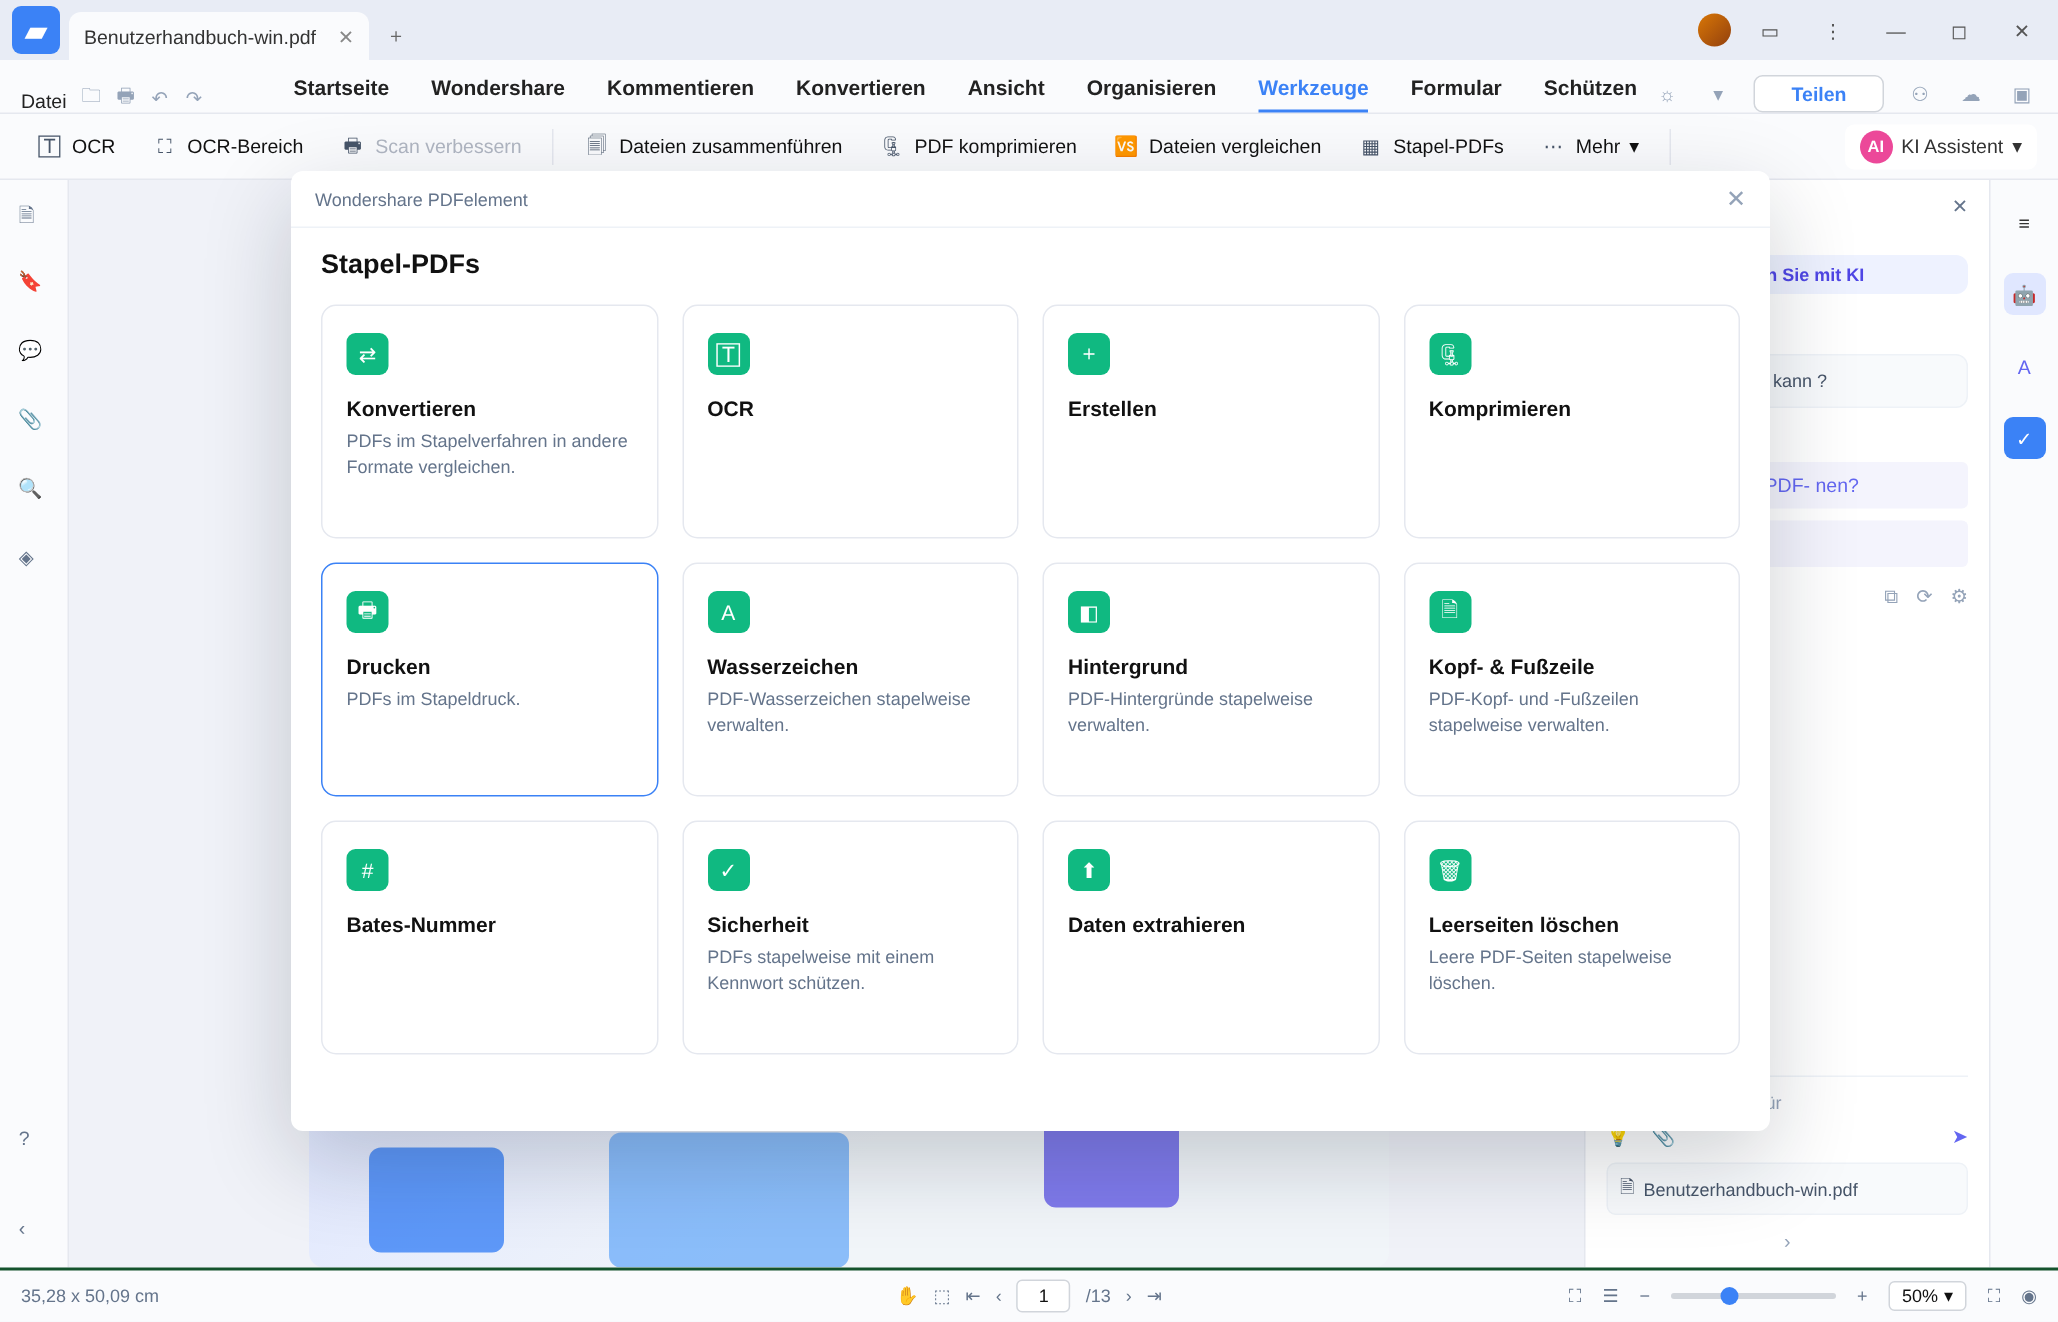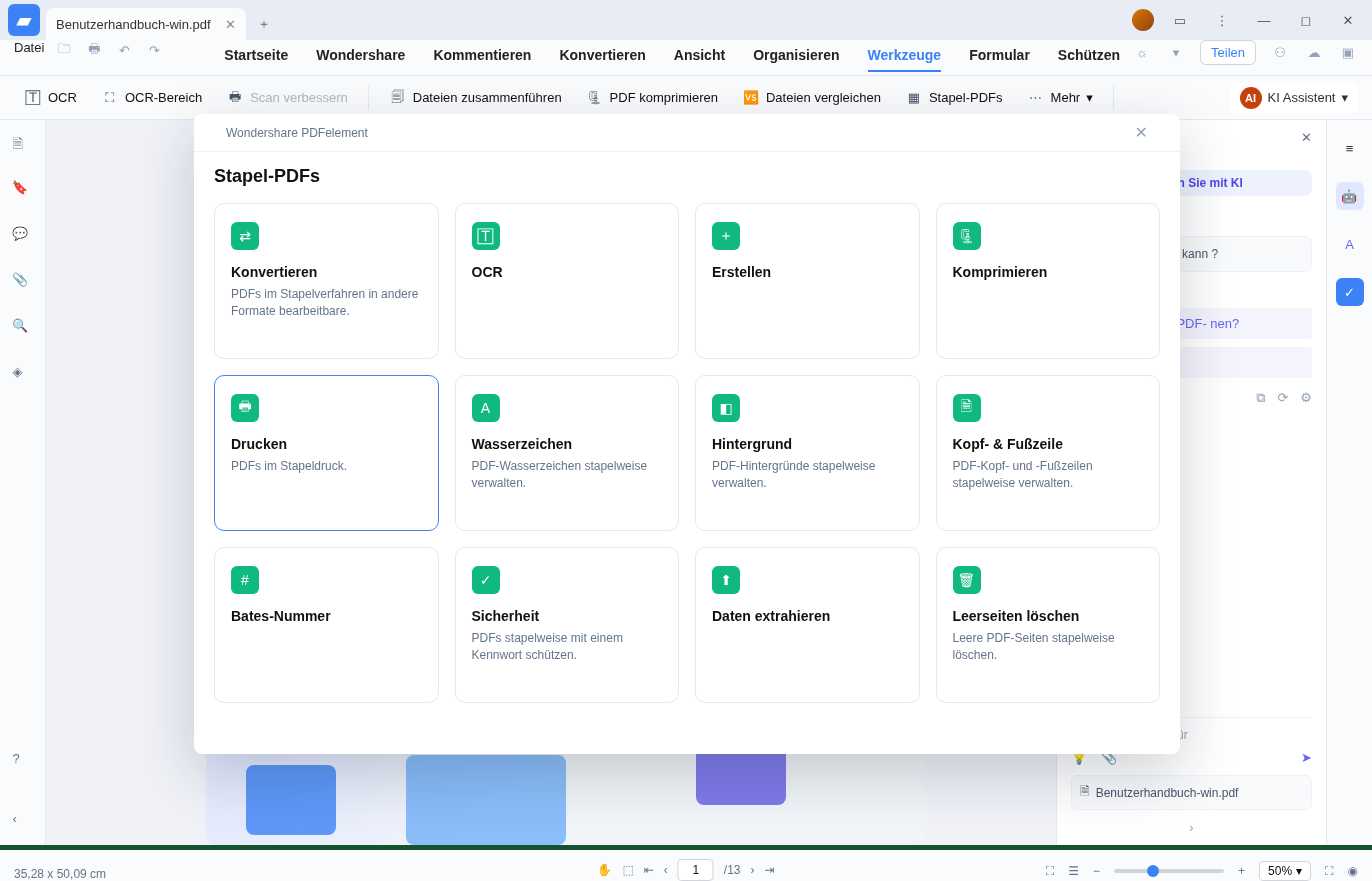--- a/index.html
+++ b/index.html
@@ -6,35 +6,35 @@
 body{background:#f0f2f8;width:1372px;height:881px;overflow:hidden;position:relative;font-size:13px;color:#333}
 .titlebar{height:40px;background:#e8ecf5;display:flex;align-items:center;padding:0 8px}
 .app-logo{width:32px;height:32px;background:#3b82f6;border-radius:6px;display:flex;align-items:center;justify-content:center;margin-right:6px}
 .app-logo span{color:#fff;font-size:20px}
 .tab{background:#fafbfd;border-radius:8px 8px 0 0;height:32px;display:flex;align-items:center;padding:0 10px;margin-top:8px;min-width:200px;gap:8px}
 .tab-close{margin-left:auto;color:#888}
 .tab-add{width:28px;height:28px;display:flex;align-items:center;justify-content:center;color:#666;margin-left:4px;margin-top:8px}
 .title-right{margin-left:auto;display:flex;align-items:center;gap:10px}
 .avatar{width:22px;height:22px;border-radius:50%;background:linear-gradient(135deg,#d97706,#92400e)}
 .winbtn{width:32px;height:32px;display:flex;align-items:center;justify-content:center;color:#555}
-.menubar{height:36px;background:#fafbfd;display:flex;align-items:flex-start;padding:0 14px;gap:10px;border-bottom:1px solid #e5e8ef}
+.menubar{height:36px;background:#fafbfd;display:flex;align-items:flex-end;padding:0 14px;gap:10px;border-bottom:1px solid #e5e8ef}
 .menubar .filelabel{color:#222;font-size:13px}
 .menubar .qicon{width:20px;height:20px;color:#94a3b8;display:flex;align-items:center;justify-content:center}
 .menubar .navtabs{margin-left:50px;display:flex;gap:28px}
 .menubar .navtabs span{font-size:14px;color:#222;font-weight:600;cursor:pointer;padding:7px 0}
 .menubar .navtabs span.active{color:#3b82f6;border-bottom:2px solid #3b82f6}
 .menubar .rightctl{margin-left:auto;display:flex;align-items:center;gap:14px}
-.share-btn{background:#fff;border:1px solid #d1d5db;border-radius:6px;padding:4px 10px;color:#3b82f6;font-weight:400;font-size:13px}
+.share-btn{background:#fff;border:1px solid #d1d5db;border-radius:6px;padding:4px 24px;color:#3b82f6;font-weight:700;font-size:13px}
 .toolbar{height:44px;background:#fafbfd;display:flex;align-items:center;padding:0 14px;gap:4px;border-bottom:1px solid #e5e8ef}
 .tbtn{display:flex;align-items:center;gap:6px;padding:5px 10px;border-radius:6px;font-size:13px;color:#111}
 .tbtn.disabled{color:#b0b6c2}
 .ticon{width:18px;height:18px;display:flex;align-items:center;justify-content:center;color:#475569}
 .tsep{width:1px;height:24px;background:#e5e8ef;margin:0 6px}
 .ai-btn{display:flex;align-items:center;gap:6px;background:#fff;border-radius:6px;padding:4px 10px;margin-left:auto}
-.ai-badge{width:22px;height:22px;border-radius:50%;background:#c2410c;color:#fff;display:flex;align-items:center;justify-content:center;font-size:11px;font-weight:700}
+.ai-badge{width:22px;height:22px;border-radius:50%;background:#ec4899;color:#fff;display:flex;align-items:center;justify-content:center;font-size:11px;font-weight:700}
 .workspace{position:absolute;top:120px;left:0;right:0;bottom:36px;display:flex}
 .leftnav{width:46px;background:#fafbfd;border-right:1px solid #e5e8ef;display:flex;flex-direction:column;align-items:center;padding-top:14px;gap:26px}
 .leftnav .navicon{width:20px;height:20px;color:#64748b}
 .leftnav .help{margin-top:auto;margin-bottom:14px}
 .leftnav .collapse{margin-bottom:14px}
 .docarea{flex:1;background:#f0f2f8;position:relative;overflow:hidden}
 .docpreview{position:absolute;left:160px;bottom:0;width:720px;height:130px;background:linear-gradient(135deg,#e0e7ff 0%,#f1f5f9 50%);border-radius:10px}
 .dp-shape{position:absolute;border-radius:8px}
 .dp1{width:90px;height:70px;left:40px;bottom:10px;background:#3b82f6;opacity:.8}
 .dp2{width:160px;height:90px;left:200px;bottom:0;background:#60a5fa;opacity:.7}
@@ -50,30 +50,30 @@
 .bubble{background:#f8fafc;border:1px solid #eef2f7;border-radius:8px;padding:10px;font-size:12px;color:#475569;margin:6px 0}
 .linkish{color:#6366f1;font-size:13px;padding:8px 10px;background:#f4f4fd;border-radius:4px;margin:4px 0}
 .ap-icons{display:flex;justify-content:flex-end;gap:12px;margin-top:8px;color:#94a3b8}
 .ap-input{margin-top:auto;border-top:1px solid #eef2f7;padding-top:10px}
 .ap-input .hint{font-size:12px;color:#94a3b8}
 .ap-input .row{display:flex;align-items:center;gap:14px;margin-top:8px;color:#94a3b8}
 .ap-input .send{margin-left:auto;color:#6366f1}
 .ap-file{display:flex;align-items:center;gap:6px;background:#f8fafc;border:1px solid #eef2f7;border-radius:6px;padding:6px 8px;font-size:12px;color:#475569;margin-top:10px}
 .ap-nav{display:flex;align-items:center;justify-content:center;margin-top:10px;color:#94a3b8}
 .modal{position:absolute;left:194px;top:114px;width:986px;height:640px;background:#fff;border-radius:8px;box-shadow:0 20px 60px rgba(15,23,42,.2);z-index:200;display:flex;flex-direction:column}
-.modal-hd{height:38px;display:flex;align-items:center;padding:0 32px;border-bottom:1px solid #eef2f7;color:#64748b;font-size:12px}
+.modal-hd{height:38px;display:flex;align-items:center;padding:0 16px;border-bottom:1px solid #eef2f7;color:#64748b;font-size:12px}
 .modal-hd .mclose{margin-left:auto;color:#94a3b8;font-size:16px}
 .modal-title{font-size:18px;font-weight:600;color:#111;padding:14px 20px 4px}
 .grid{display:grid;grid-template-columns:repeat(4,1fr);gap:16px;padding:12px 20px}
 .card{border:1px solid #e5e8ef;border-radius:10px;padding:18px 16px 16px;height:156px}
 .card.selected{border:1.8px solid #3b82f6}
 .cicon{width:28px;height:28px;border-radius:6px;background:#10b981;margin-bottom:14px;display:flex;align-items:center;justify-content:center;color:#fff;font-size:14px}
 .ctitle{font-size:14px;font-weight:600;color:#111;margin-bottom:6px}
 .cdesc{font-size:12px;color:#64748b;line-height:1.4}
-.statusbar{position:absolute;left:0;right:0;bottom:0;height:36px;background:#fafbfd;border-top:5px solid #14532d;display:flex;align-items:flex-end;padding:0 14px;gap:12px;font-size:12px;color:#64748b}
+.statusbar{position:absolute;left:0;right:0;bottom:0;height:36px;background:#fafbfd;border-top:2px solid #14532d;display:flex;align-items:center;padding:0 14px;gap:12px;font-size:12px;color:#64748b}
 .statusbar .center{position:absolute;left:50%;transform:translateX(-50%);display:flex;align-items:center;gap:10px}
 .statusbar .pagebox{border:1px solid #d1d5db;border-radius:4px;width:36px;height:22px;display:flex;align-items:center;justify-content:center;background:#fff;color:#111}
 .statusbar .right{margin-left:auto;display:flex;align-items:center;gap:14px}
 .slider{width:110px;height:4px;background:#d1d5db;border-radius:2px;position:relative}
 .slider .knob{width:12px;height:12px;background:#3b82f6;border-radius:50%;position:absolute;left:30%;top:-4px}
 .zoom{border:1px solid #d1d5db;border-radius:4px;padding:2px 8px;background:#fff;color:#111;display:flex;align-items:center;gap:4px}
 </style>
 </head>
 <body>
 
@@ -227,21 +227,21 @@
 <div class="modal">
   <div class="modal-hd">
     <span>Wondershare PDFelement</span>
     <span class="mclose">✕</span>
   </div>
   <div class="modal-title">Stapel-PDFs</div>
   <div class="grid" id="card-grid">
       <div class="card">
         <div class="cicon">⇄</div>
         <div class="ctitle">Konvertieren</div>
-        <div class="cdesc">PDFs im Stapelverfahren in andere Formate bearbeitbare.</div>
+        <div class="cdesc">PDFs im Stapelverfahren in andere Formate vergleichen.</div>
       </div>
       <div class="card">
         <div class="cicon">🅃</div>
         <div class="ctitle">OCR</div>
       </div>
       <div class="card">
         <div class="cicon">＋</div>
         <div class="ctitle">Erstellen</div>
       </div>
       <div class="card">

